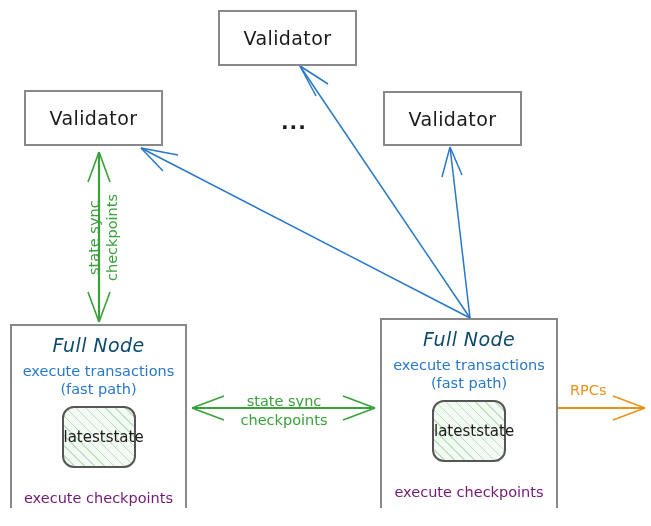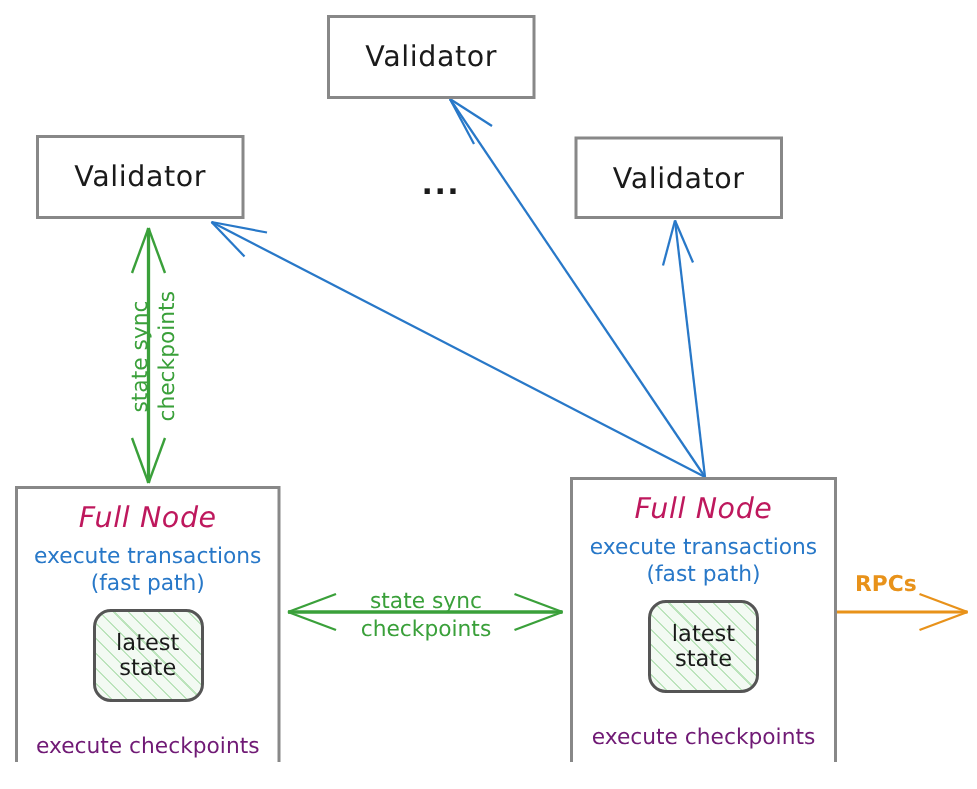--- a/index.html
+++ b/index.html
@@ -45,21 +45,21 @@
   .fullnode-box {
     display: flex;
     flex-direction: column;
     align-items: center;
     padding-top: 8px;
   }
   .fullnode-title {
     font-family: "DejaVu Sans", sans-serif;
     font-size: 19px;
     font-style: italic;
-    color: #be185d;
+    color: #0c4a6e;
     letter-spacing: 0.4px;
     margin-bottom: 6px;
   }
   .fullnode-blue {
     font-family: "DejaVu Sans", sans-serif;
     font-size: 14.5px;
     color: #2878c8;
     text-align: center;
     line-height: 1.25;
   }
@@ -67,23 +67,22 @@
     font-family: "DejaVu Sans", sans-serif;
     font-size: 14.5px;
     color: #701a75;
     text-align: center;
   }
   .state-box {
     box-sizing: border-box;
     border: 2px solid #555555;
     border-radius: 12px;
     display: flex;
-    flex-direction: column;
     align-items: center;
-    justify-content: center;
+    justify-content: flex-start;
     background-color: #f3faf3;
     background-image: repeating-linear-gradient(
       45deg,
       rgba(120, 200, 120, 0.45) 0px,
       rgba(120, 200, 120, 0.45) 1px,
       rgba(255,255,255,0) 1px,
       rgba(255,255,255,0) 7px
     );
   }
   .state-line {
@@ -102,21 +101,21 @@
     font-size: 14.5px;
     line-height: 1.25;
   }
   .label-blue {
     color: #2878c8;
     font-size: 14.5px;
   }
   .label-orange {
     color: #e8921a;
     font-size: 14.5px;
-    font-weight: bold;
+    font-weight: normal;
   }
   .ellipsis {
     position: absolute;
     font-family: "DejaVu Sans", sans-serif;
     font-size: 20px;
     color: #1a1a1a;
     letter-spacing: 1px;
     font-weight: bold;
   }
   .vert-label {

